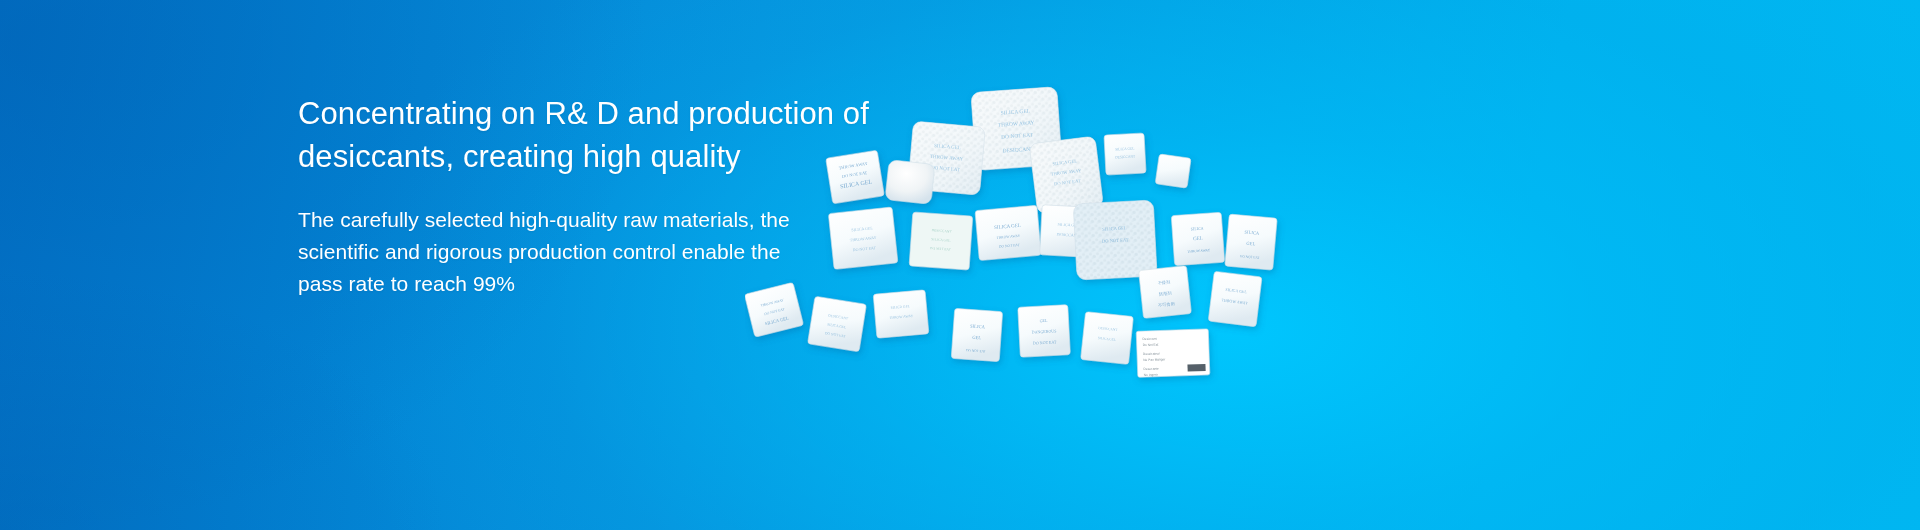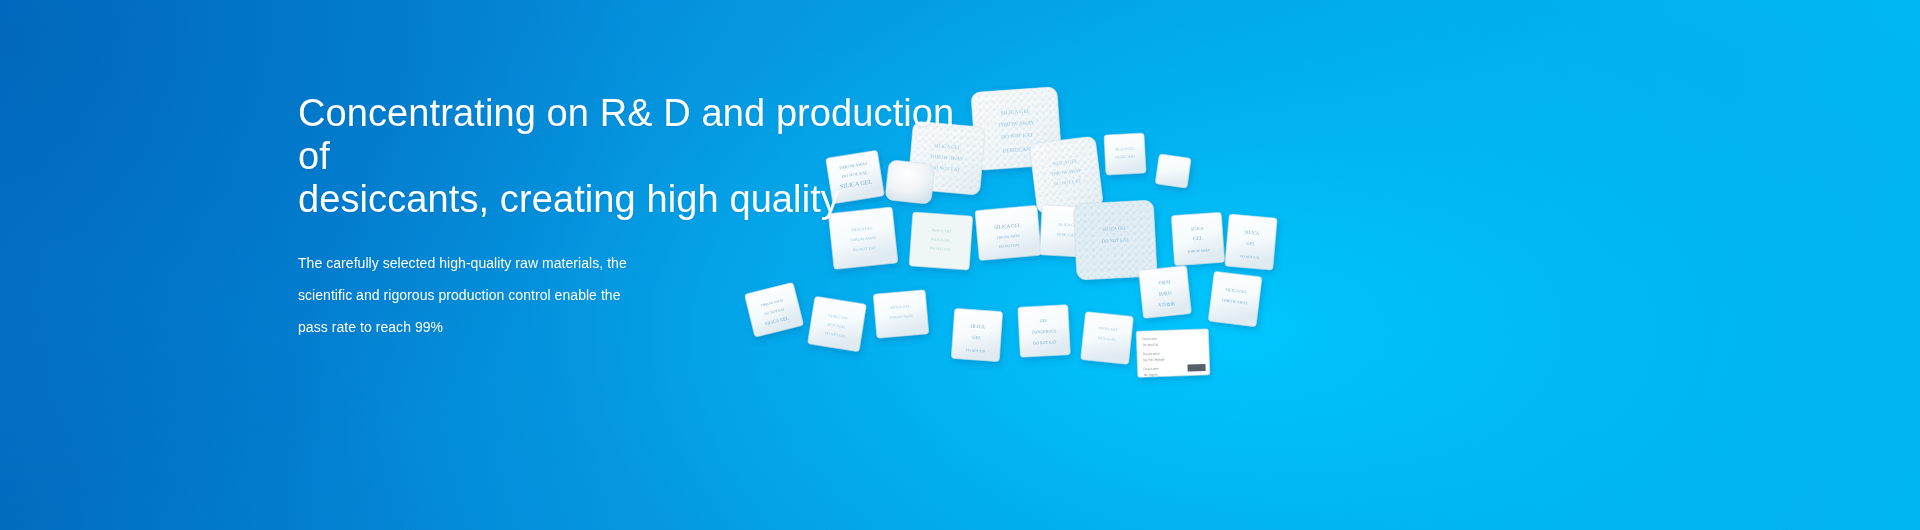--- a/index.html
+++ b/index.html
@@ -41,31 +41,31 @@
   
   .text-block {
     position: absolute;
     left: 298px;
     top: 92px;
     width: 660px;
     z-index: 6;
   }
   .headline {
     color: #ffffff;
-    font-size: 38px;
+    font-size: 31px;
     line-height: 43px;
     font-weight: 400;
     letter-spacing: 0.1px;
     margin: 0;
     text-shadow: 0 1px 2px rgba(0,60,110,0.13);
     white-space: pre-line;
   }
   .subtext {
     color: #ffffff;
-    font-size: 14px;
+    font-size: 21px;
     line-height: 32px;
     font-weight: 400;
     margin: 26px 0 0 0;
     letter-spacing: 0.05px;
     white-space: pre-line;
     text-shadow: 0 1px 2px rgba(0,60,110,0.10);
   }
 
   
   .product-photo {

